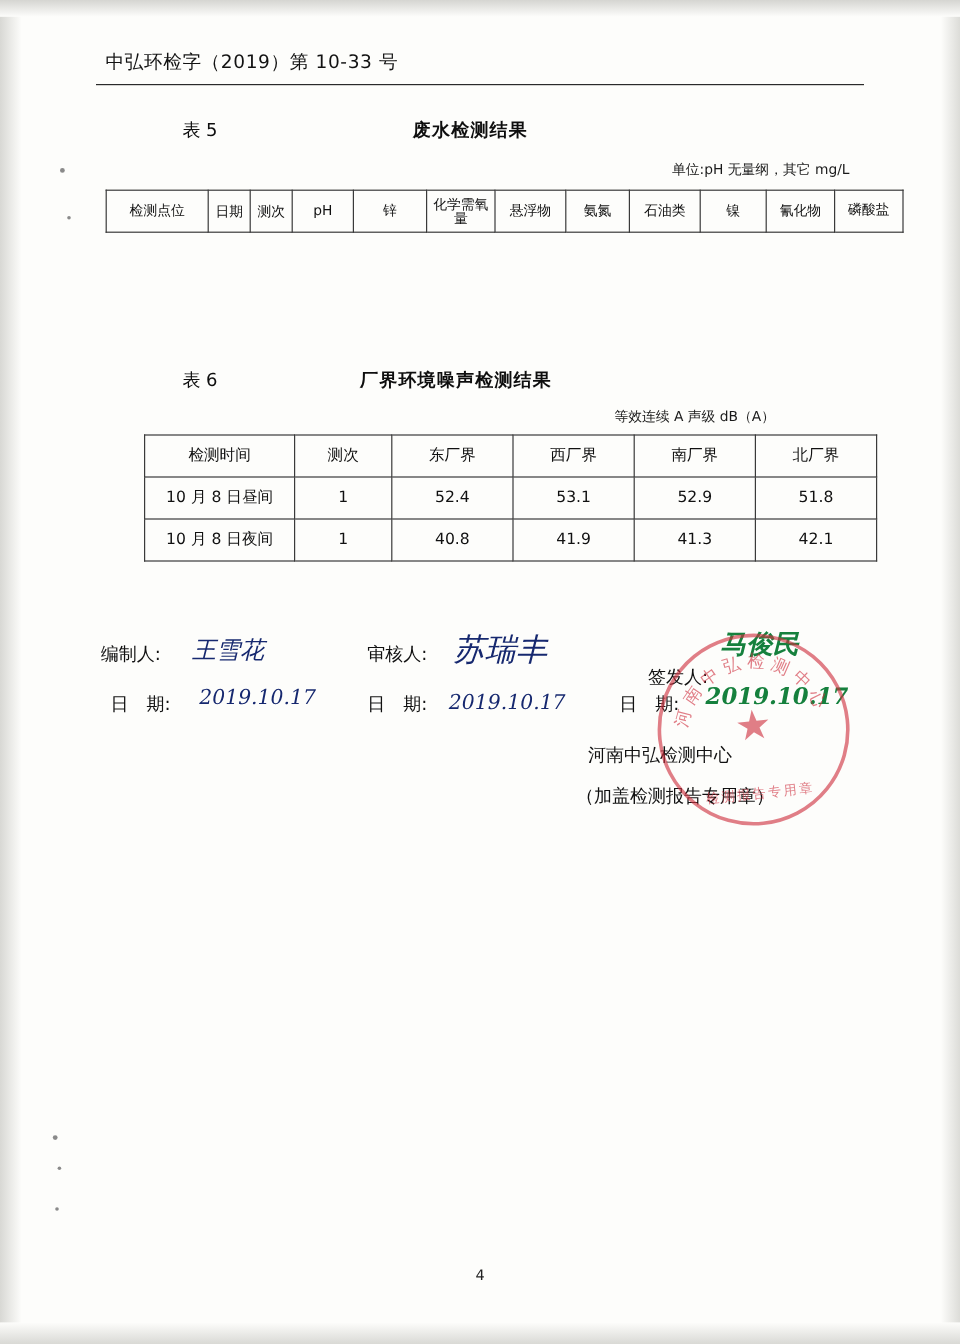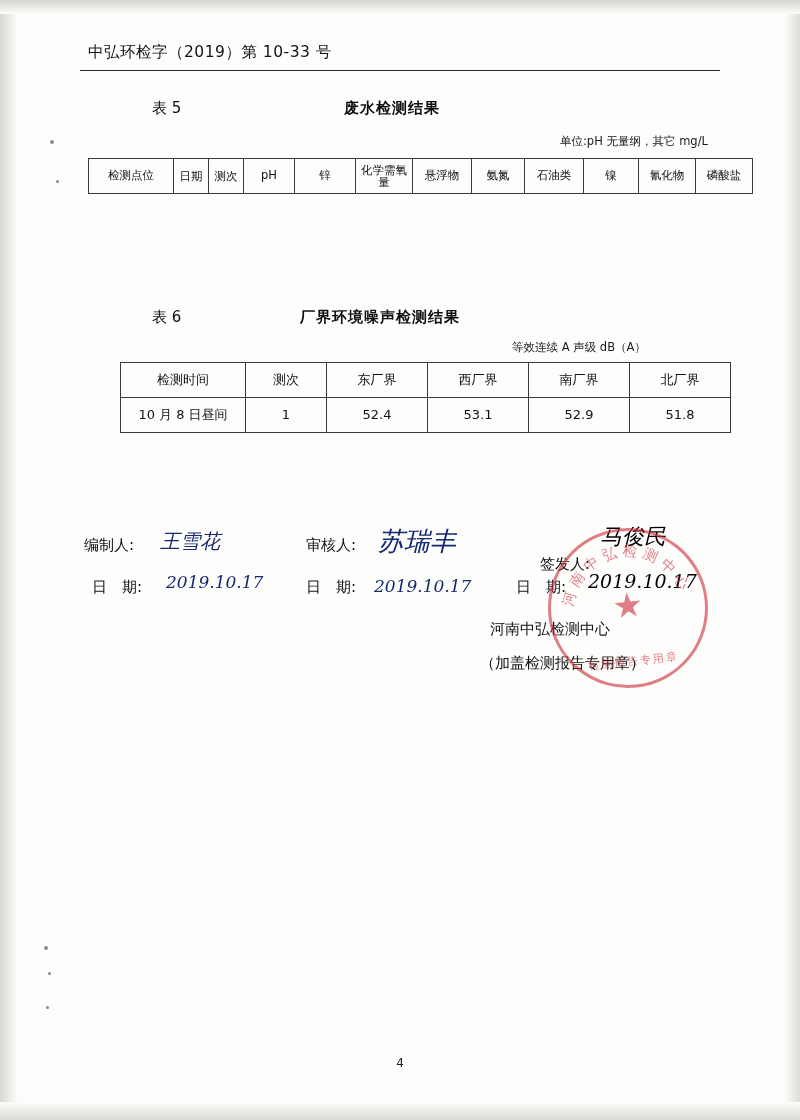--- a/index.html
+++ b/index.html
@@ -122,21 +122,21 @@
     white-space: nowrap;
   }
   .hand {
     position: absolute;
     font-family: "DejaVu Serif", "Liberation Serif", serif;
     color: #14237a;
     white-space: nowrap;
     font-style: italic;
   }
   .hand.blue { color: #16286f; }
-  .hand.red { color: #000000; }
+  .hand.red { color: #15803d; font-weight: bold; }
 
   .center-note {
     position: absolute;
     font-size: 15px;
     color: #111;
     white-space: nowrap;
   }
 
   .stamp {
     position: absolute;
@@ -245,20 +245,28 @@
       <th style="width:96px;">北厂界</th>
     </tr>
     <tr>
       <td>10 月 8 日昼间</td>
       <td>1</td>
       <td>52.4</td>
       <td>53.1</td>
       <td>52.9</td>
       <td>51.8</td>
     </tr>
+    <tr>
+      <td>10 月 8 日夜间</td>
+      <td>1</td>
+      <td>40.8</td>
+      <td>41.9</td>
+      <td>41.3</td>
+      <td>42.1</td>
+    </tr>
   </tbody>
     </table>
 
   <div class="sign-row" style="left:84px; top:536px;">编制人:</div>
   <div class="hand blue" style="left:160px; top:528px; font-size:20px;">王雪花</div>
 
   <div class="sign-row" style="left:306px; top:536px;">审核人:</div>
   <div class="hand blue" style="left:378px; top:524px; font-size:26px;">苏瑞丰</div>
 
   <div class="sign-row" style="left:540px; top:555px;">签发人:</div>

